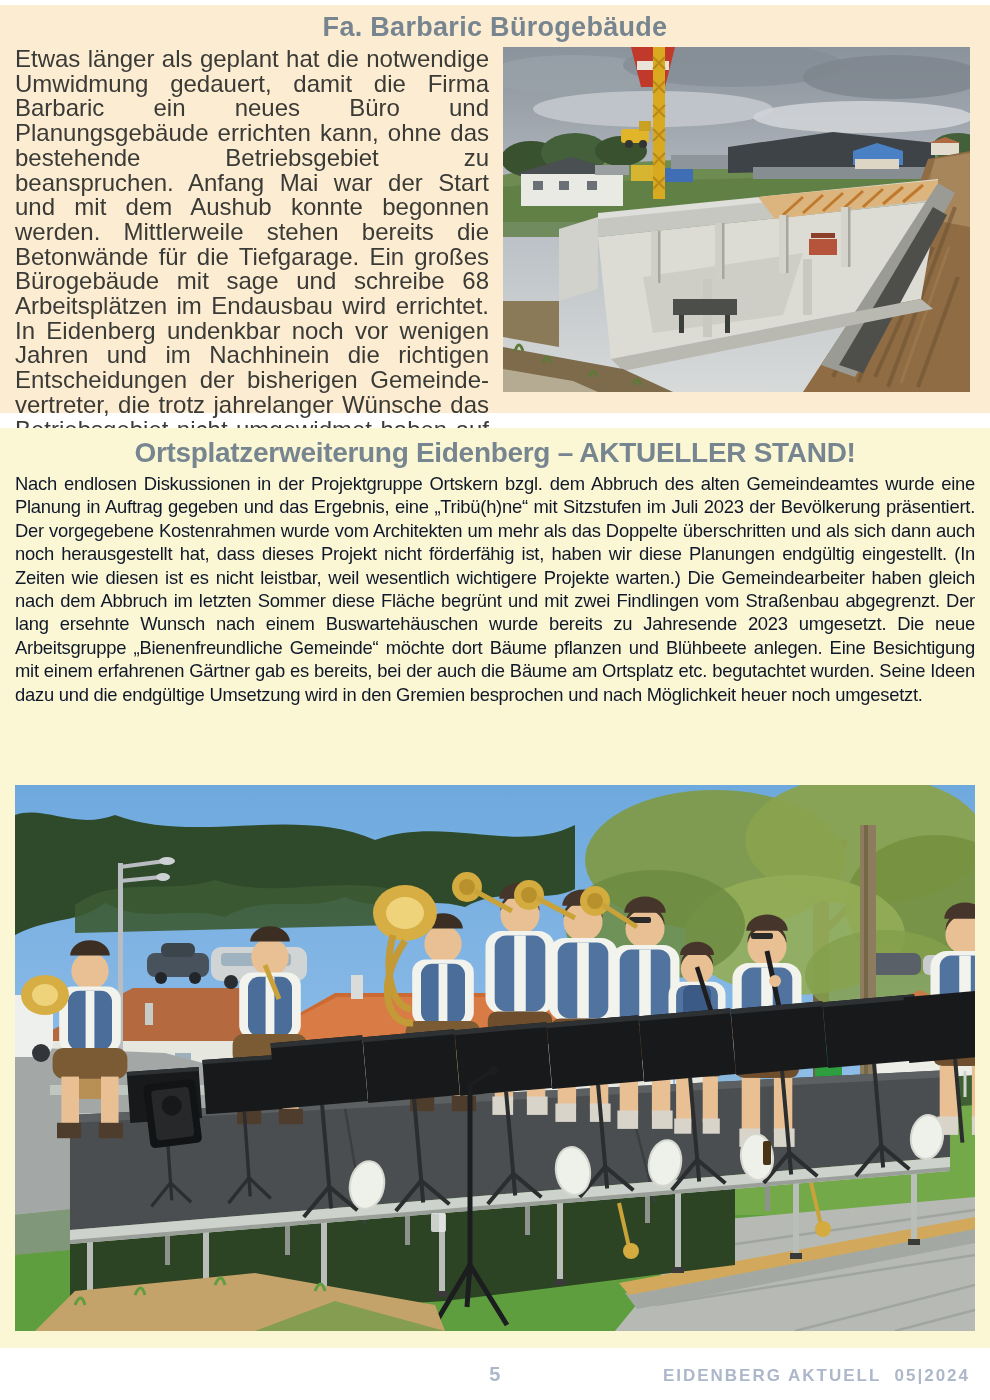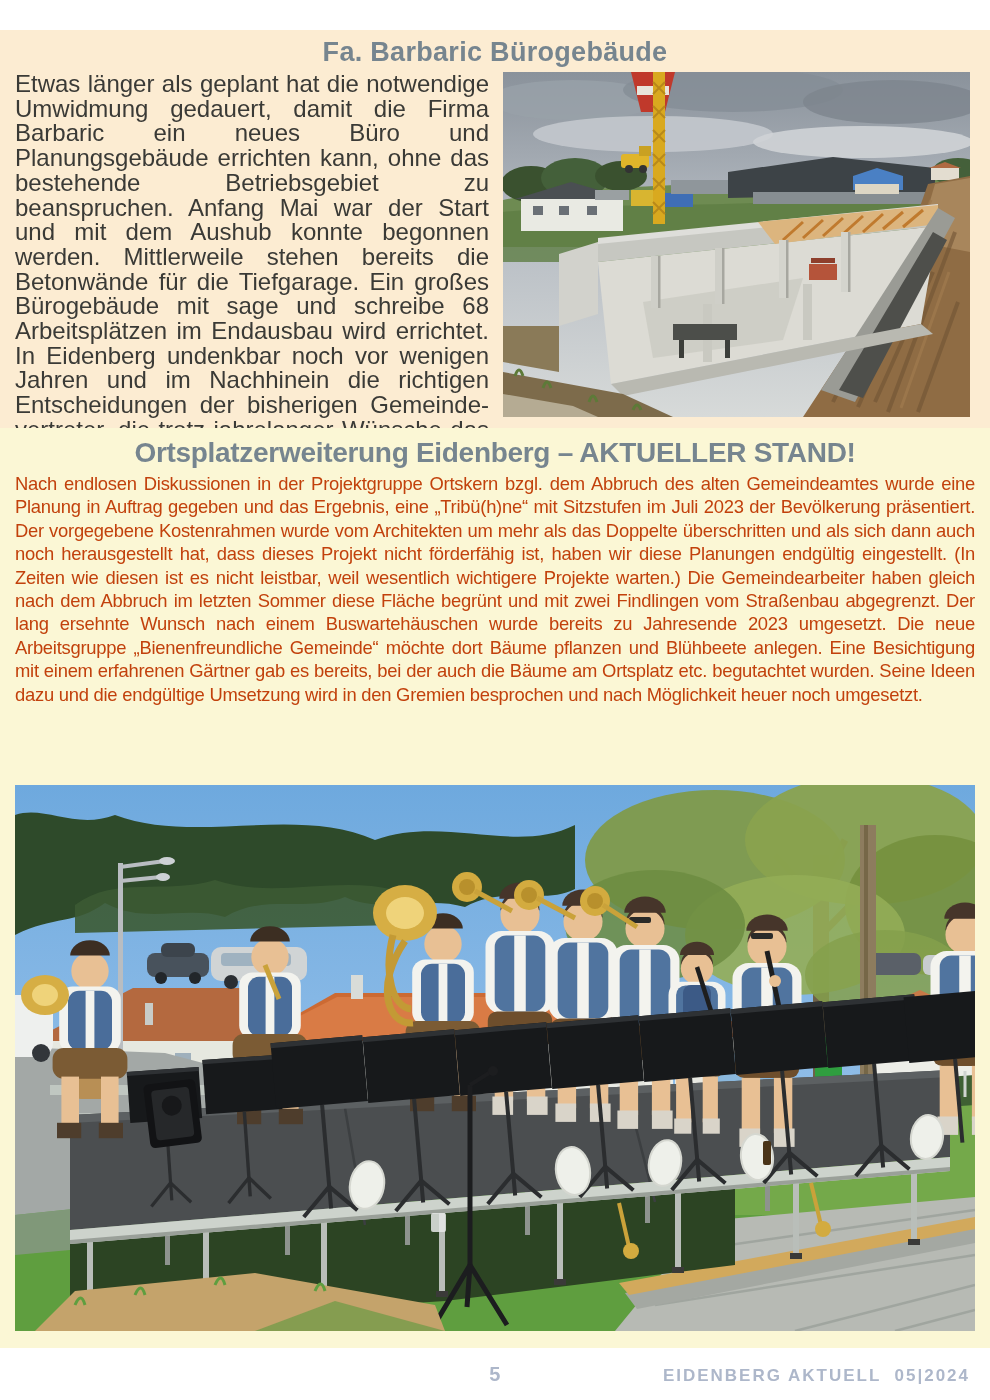--- a/index.html
+++ b/index.html
@@ -1,32 +1,32 @@
 <!DOCTYPE html>
 <html lang="de"><head>
 <meta charset="utf-8">
 <style>
   html,body{margin:0;padding:0;background:#ffffff;}
   body{width:990px;height:1400px;position:relative;overflow:hidden;
        font-family:"Liberation Sans",sans-serif;color:#3a3a36;}
   .section{position:absolute;left:0;width:990px;}
-  #sec-barbaric{top:5px;height:408px;background:#fcecd2;margin-top:25px;}
+  #sec-barbaric{top:5px;height:408px;background:#fcecd2;}
   #sec-ortsplatz{top:428px;height:1104px;background:#fbf7d5;}
   h1.sec-title{margin:0;text-align:center;font-weight:bold;color:#76858f;}
   #sec-barbaric h1.sec-title{font-size:27px;padding-top:7px;letter-spacing:.3px;}
   #sec-ortsplatz h1.sec-title{font-size:28px;padding-top:9px;letter-spacing:-.3px;}
   .col-text{position:absolute;left:15px;top:42px;width:474px;}
   .col-text p{margin:0 0 9px 0;font-size:24px;line-height:24.7px;
               text-align:justify;color:#3a3a36;}
   .photo-frame{position:absolute;overflow:hidden;background:#cccccc;}
   #photo-construction{left:503px;top:42px;width:467px;height:345px;}
   #photo-band{left:15px;top:357px;width:960px;height:546px;}
   .wide-text{position:absolute;left:15px;top:44px;width:960px;}
   .wide-text p{margin:0 0 11px 0;font-size:18.4px;line-height:23.4px;
-               letter-spacing:-.25px;text-align:justify;color:#c2410c;}
+               letter-spacing:-.25px;text-align:justify;color:#0f172a;}
   #footer{position:absolute;left:0;top:1348px;width:990px;height:52px;background:#ffffff;}
   #footer .page-number{position:absolute;left:0;right:0;top:15px;text-align:center;
                color:#adb7ca;font-size:20px;font-weight:bold;letter-spacing:.5px;}
   #footer .issue-label{position:absolute;right:20px;top:18px;color:#adb7ca;
                font-size:17px;font-weight:bold;letter-spacing:2px;white-space:pre;}
   svg{display:block;}
 </style>
 </head>
 <body>
 

